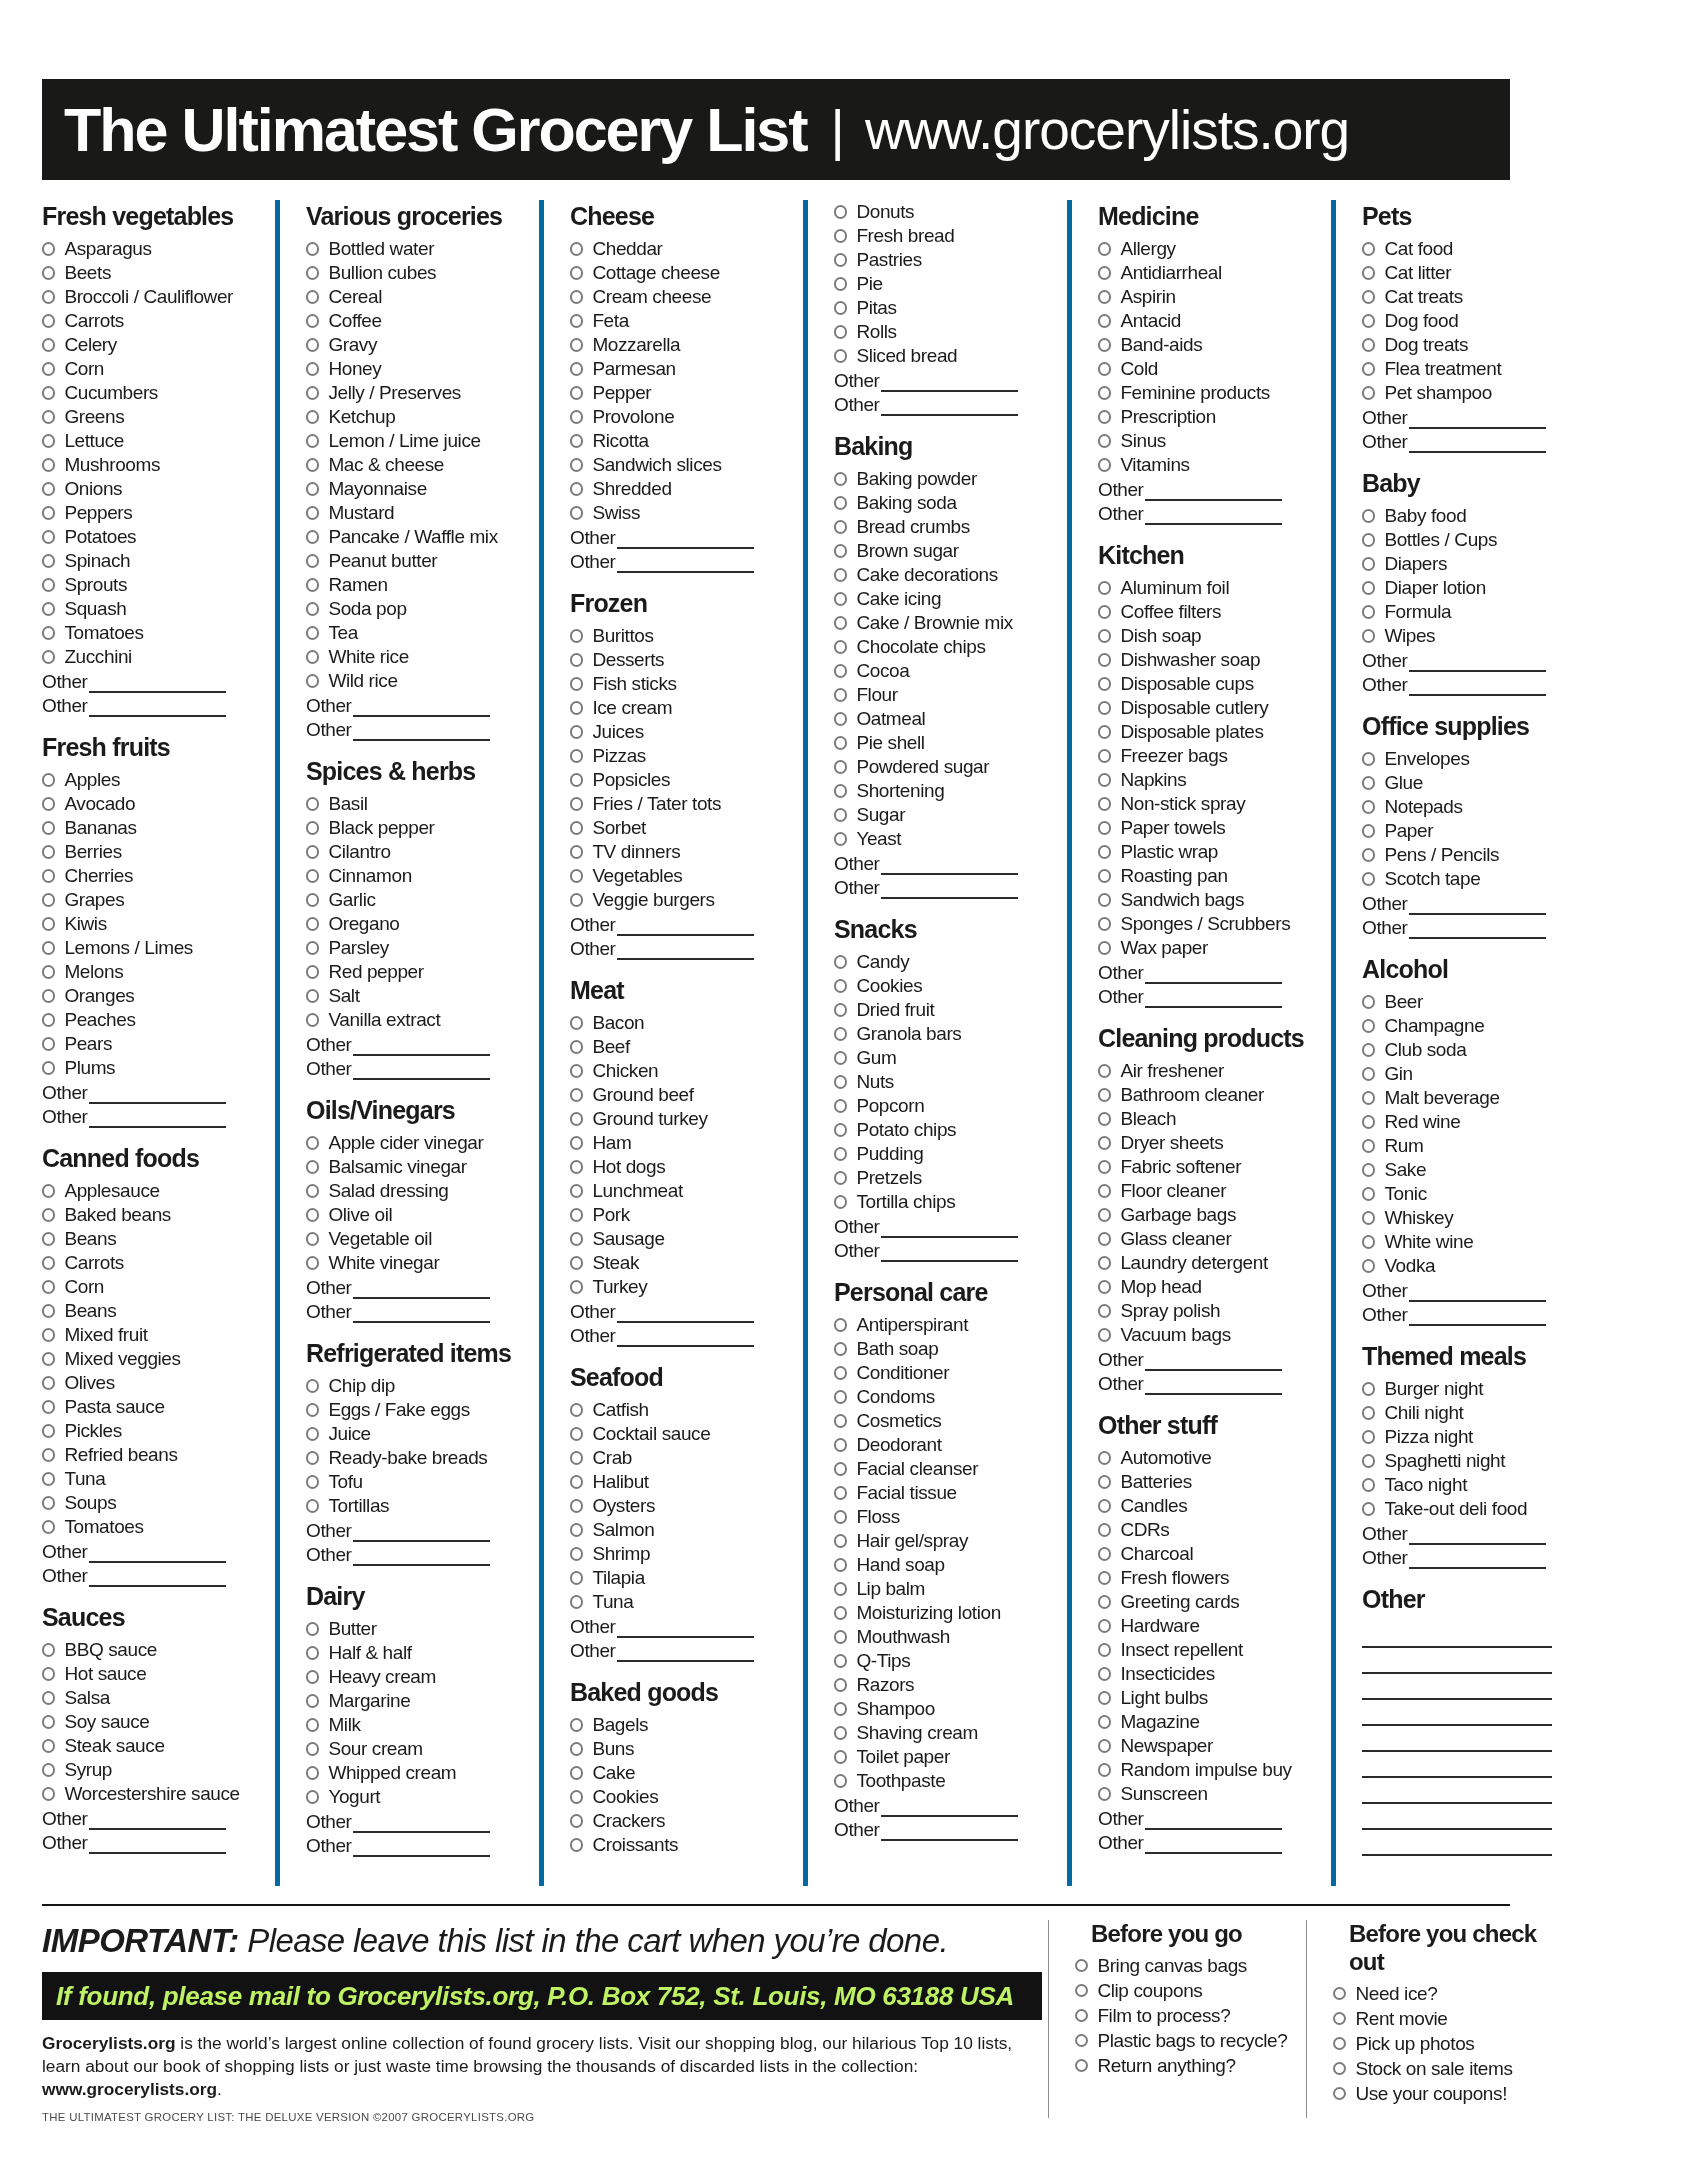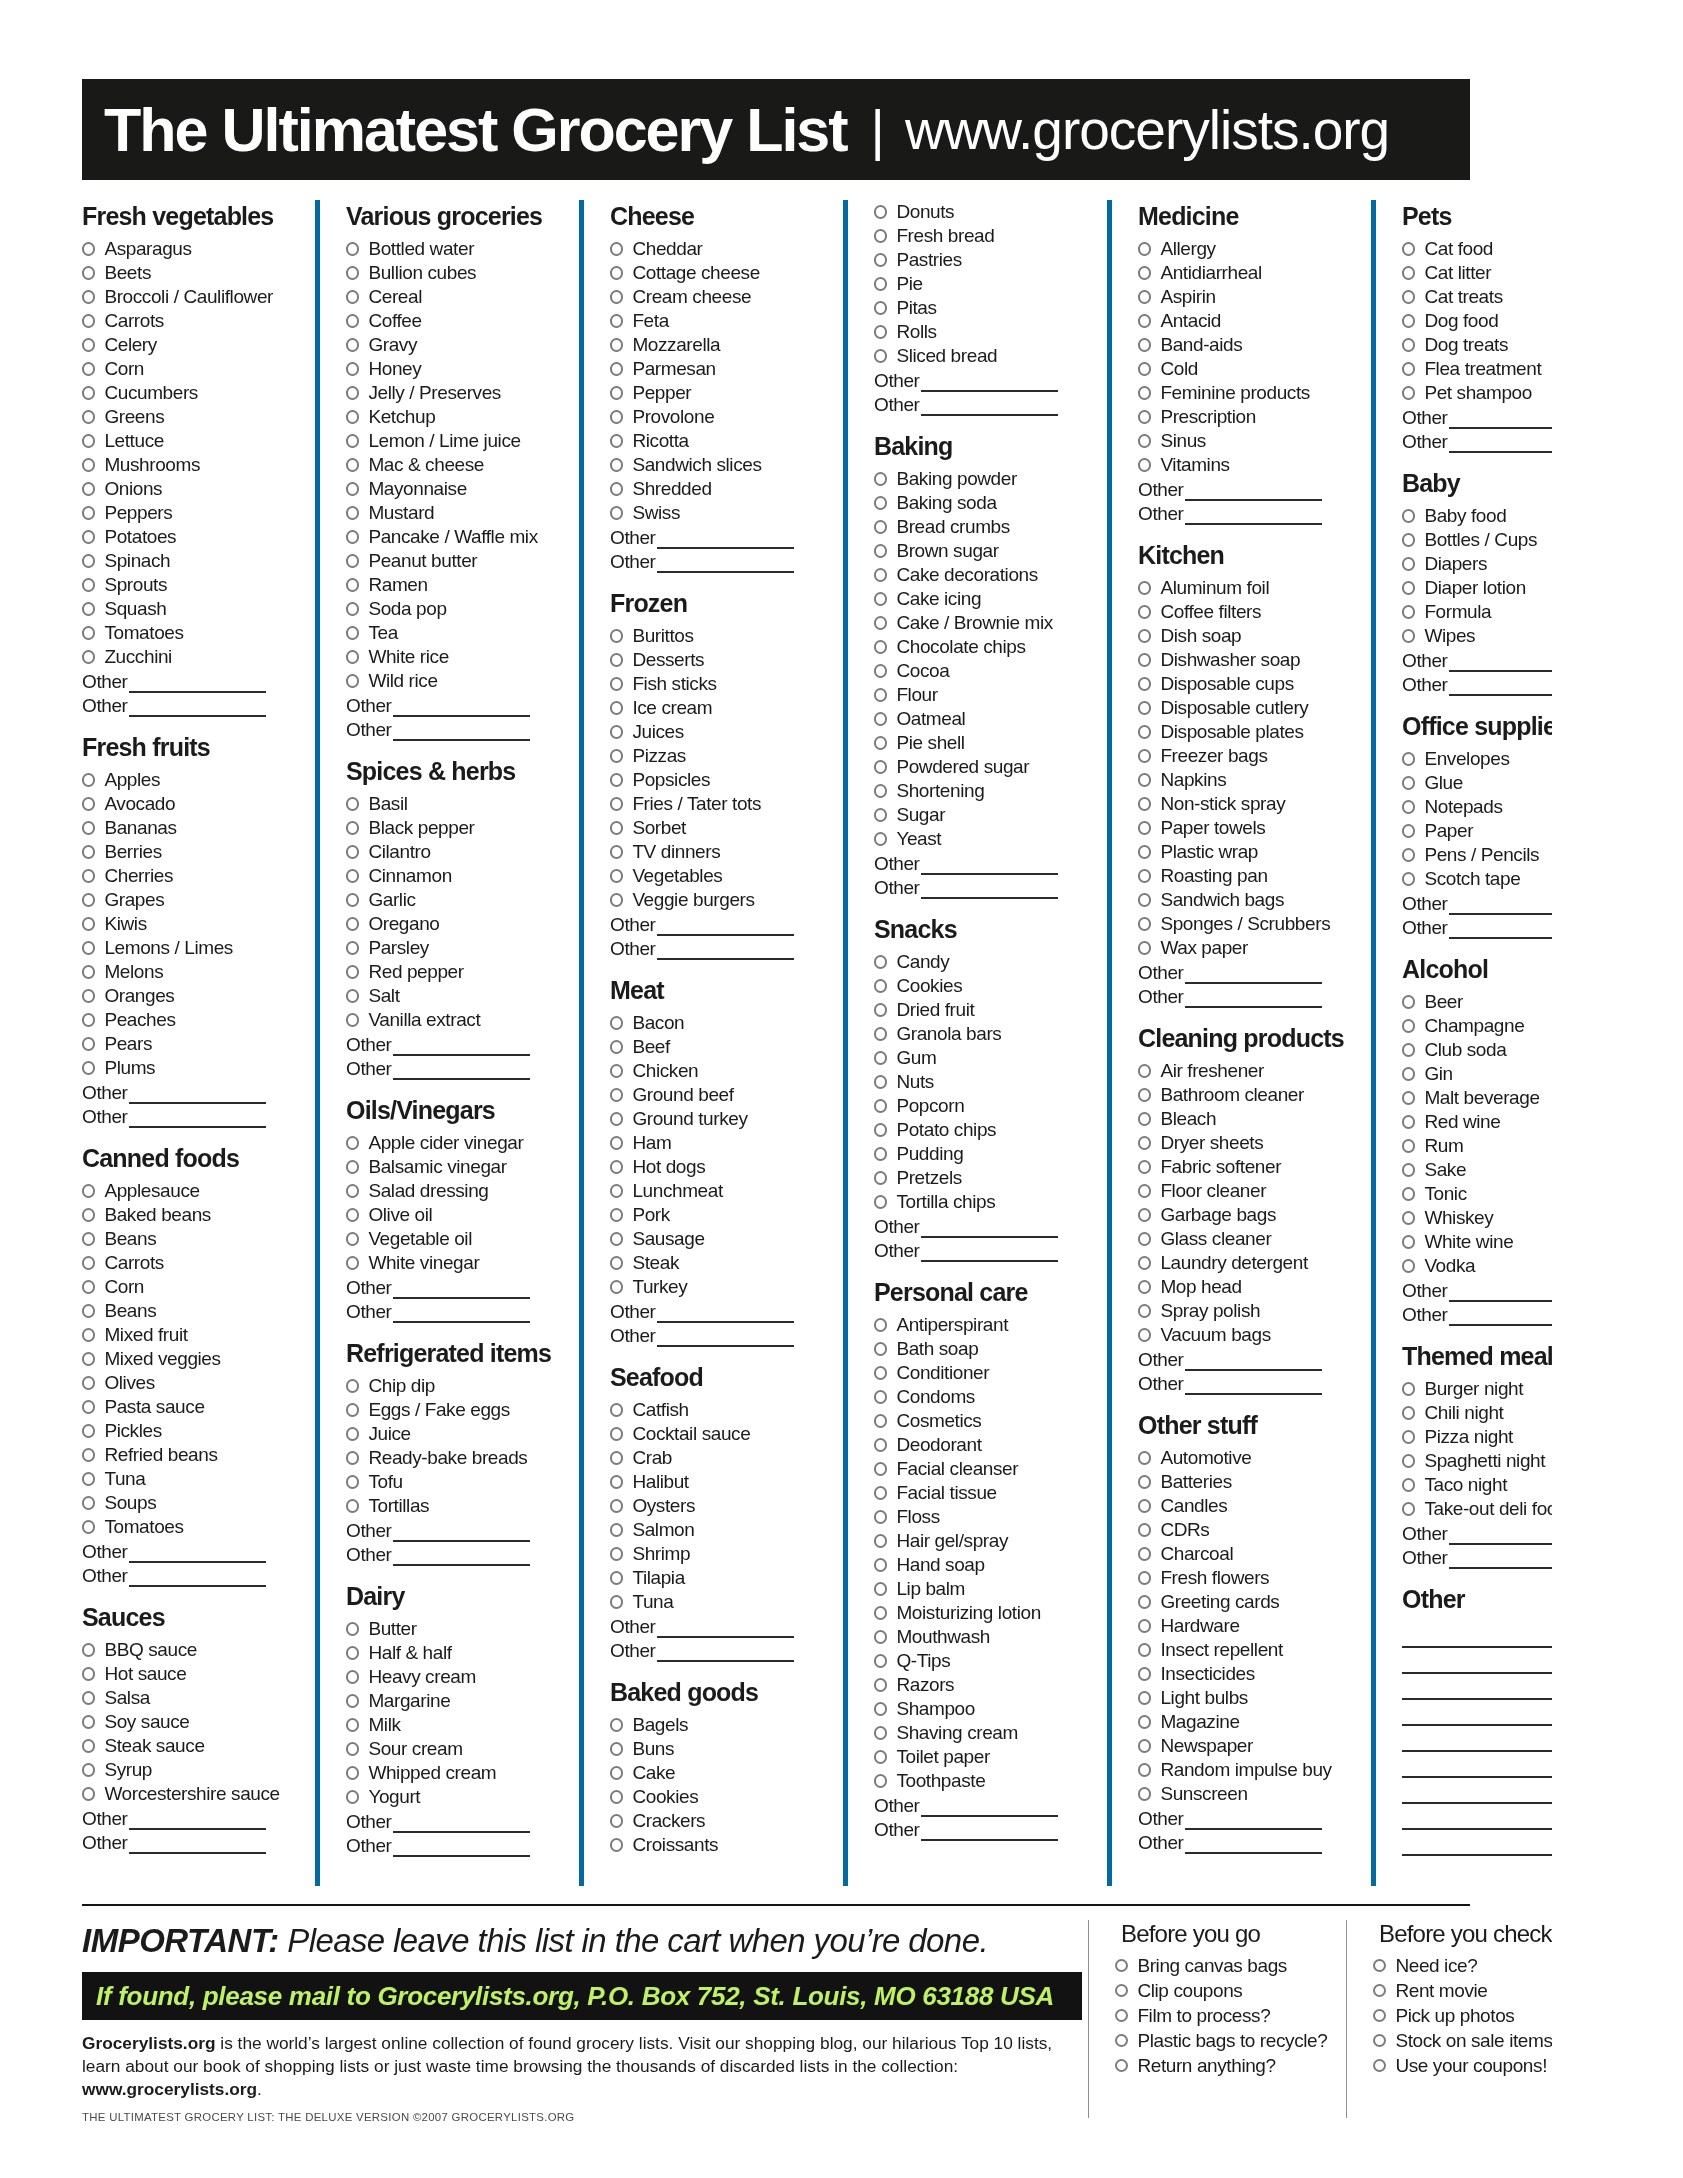--- a/index.html
+++ b/index.html
@@ -1,17 +1,17 @@
 <!DOCTYPE html>
 <html><head>
 <meta charset="utf-8">
 <style>
   html,body{margin:0;padding:0;background:#fff;}
   .page{width:1552px;height:2178px;background:#fff;box-sizing:border-box;
-        padding:79px 82px 0;font-family:"Liberation Sans",sans-serif;color:#1b1b1b;
+        padding:79px 42px 0;font-family:"Liberation Sans",sans-serif;color:#1b1b1b;
         overflow:hidden;position:relative;}
   
   .titlebar{height:101px;background:#191917;display:flex;align-items:center;
             padding:0 22px;white-space:nowrap;}
   .t-main{color:#fff;font-weight:bold;font-size:61px;letter-spacing:-2px;}
   .t-sep{color:#fff;font-size:55px;font-weight:normal;margin:0 20px 0 24px;}
   .t-url{color:#fff;font-size:55px;font-weight:normal;letter-spacing:-1px;}
   
   .columns{display:flex;margin-top:20px;height:1686px;}
   .column{width:233px;flex:none;border-right:5px solid #0369a1;margin-right:26px;}
@@ -37,21 +37,21 @@
                margin-right:26px;box-sizing:border-box;}
   .important{font-size:33px;letter-spacing:-0.6px;margin:2px 0 12px;font-style:italic;}
   .important b{letter-spacing:-0.5px;}
   .found-bar{background:#121212;color:#bef264;height:48px;display:flex;align-items:center;
              padding:0 14px;margin:0 6px 12px 0;font-style:italic;font-weight:bold;
              font-size:26px;letter-spacing:-0.3px;white-space:nowrap;}
   .about{font-size:17.3px;line-height:23px;margin:0 30px 10px 0;}
   .copyright{font-size:11.4px;color:#4a4a4a;letter-spacing:0.3px;margin:2px 0 4px;}
   .footer-col{width:232px;flex:none;box-sizing:border-box;}
   .footer-col.first{border-right:1px solid #8f8f8f;margin-right:26px;}
-  .footer-col h3{font-size:24px;font-weight:normal;letter-spacing:-0.8px;margin:0 6px 5px;}
+  .footer-col h3{font-size:24px;font-weight:bold;letter-spacing:-0.8px;margin:0 16px 5px;}
   .f-item{display:flex;align-items:center;height:25px;font-size:19px;
           letter-spacing:-0.4px;}
 </style>
 </head>
 <body>
 
 <div class="page">
 
   <header class="titlebar">
     <span class="t-main">The Ultimatest Grocery List</span>

